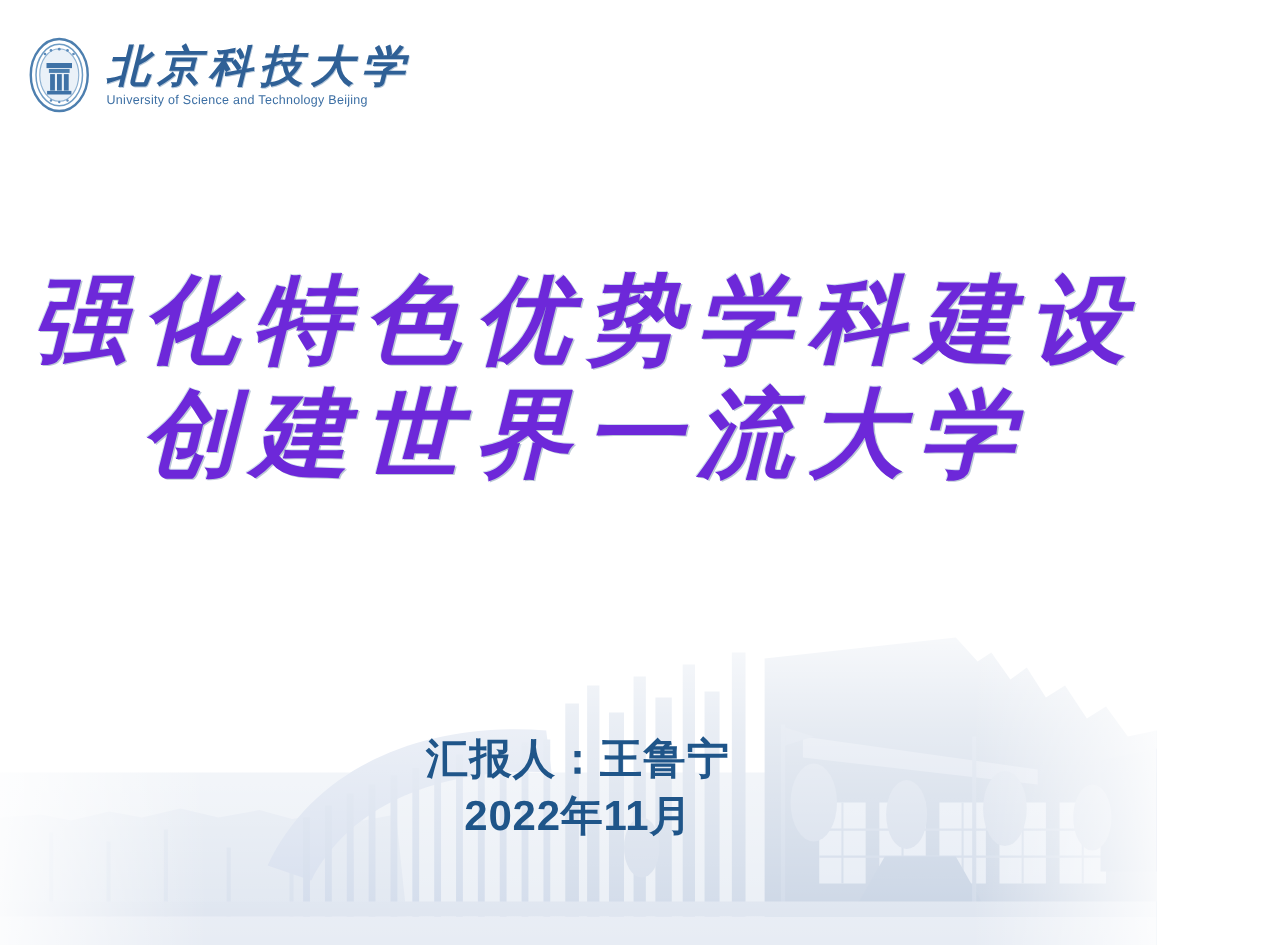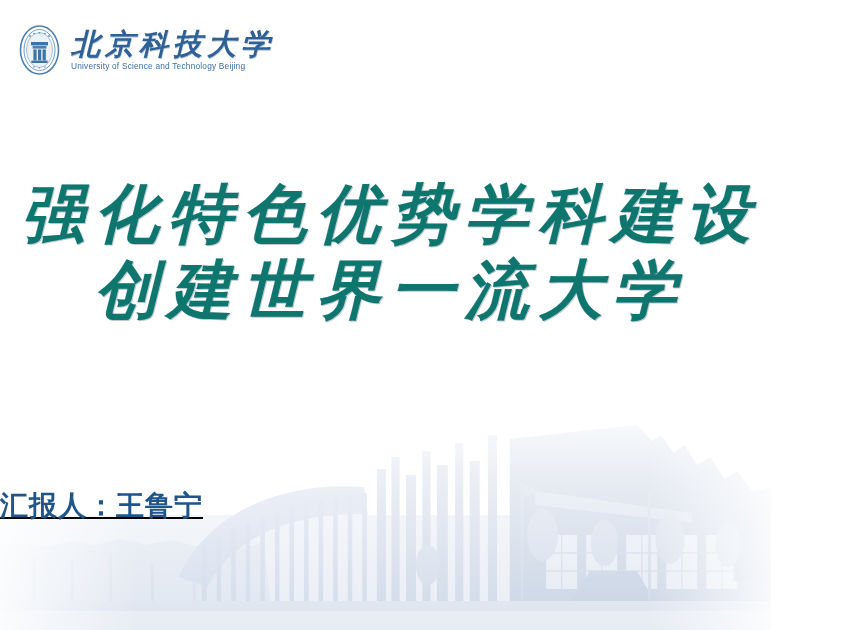--- a/index.html
+++ b/index.html
@@ -83,21 +83,21 @@
     left: 0;
     right: 0;
     top: 176px;
     text-align: center;
     z-index: 4;
   }
   .title-line {
     font-family: "DejaVu Serif", "Liberation Serif", serif;
     font-weight: 700;
     font-style: italic;
-    color: #0f766e;
+    color: #6d28d9;
     white-space: nowrap;
     text-shadow: 1px 1px 0 rgba(30,73,118,0.30),
                  -0.5px -0.5px 0 rgba(60,120,180,0.25);
   }
   .title-line-1 {
     font-size: 64px;
     line-height: 1.18;
     letter-spacing: 10px;
     text-indent: 10px;
   }
@@ -107,23 +107,22 @@
     letter-spacing: 10px;
     text-indent: 10px;
   }
 
   
   .presenter-block {
     position: absolute;
     left: 0;
     right: 0;
     top: 487px;
-    text-align: left;
+    text-align: center;
     z-index: 4;
-    text-decoration: underline;
   }
   .presenter-line {
     font-family: "Liberation Sans", "DejaVu Sans", sans-serif;
     font-weight: 700;
     color: #1f5589;
     font-size: 28px;
     line-height: 1.35;
     letter-spacing: 1px;
     white-space: nowrap;
   }
@@ -270,15 +269,16 @@
     </span>
   </div>
 
   <div class="title-block">
     <div class="title-line title-line-1">强化特色优势学科建设</div>
     <div class="title-line title-line-2">创建世界一流大学</div>
   </div>
 
   <div class="presenter-block">
     <div class="presenter-line">汇报人：王鲁宁</div>
+    <div class="presenter-line presenter-date">2022年11月</div>
   </div>
 
 </div>
 
 </body></html>

